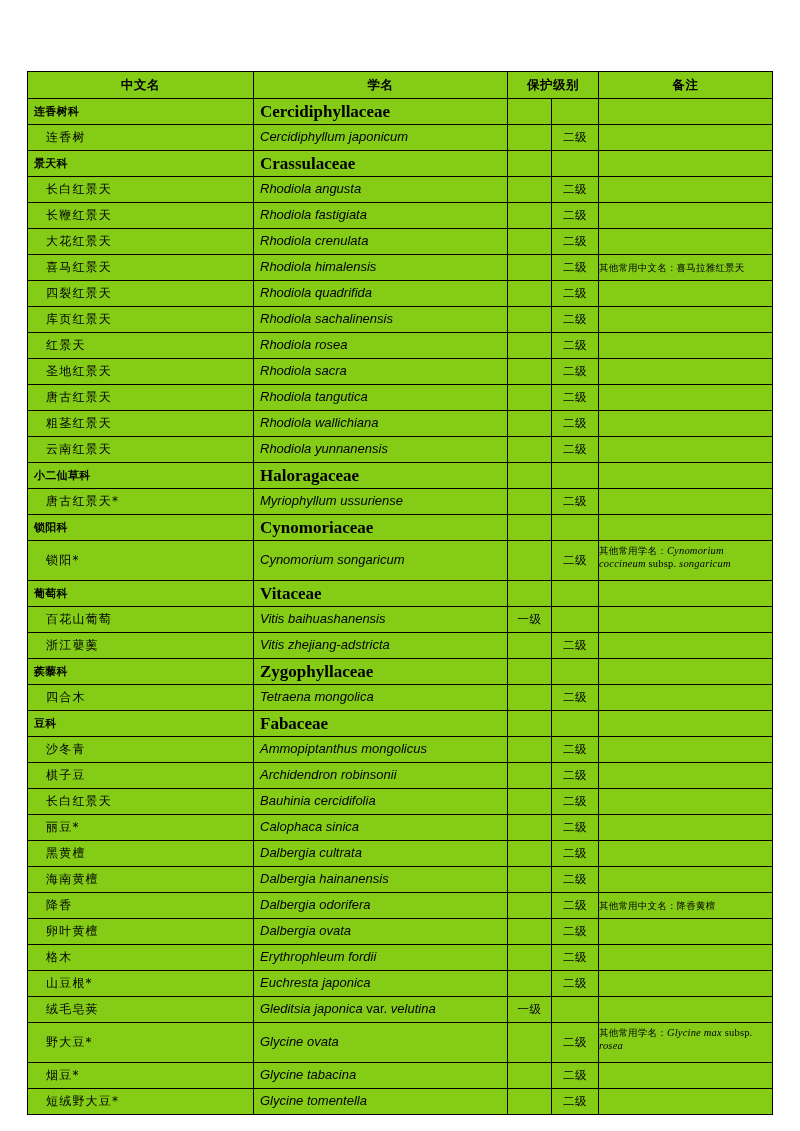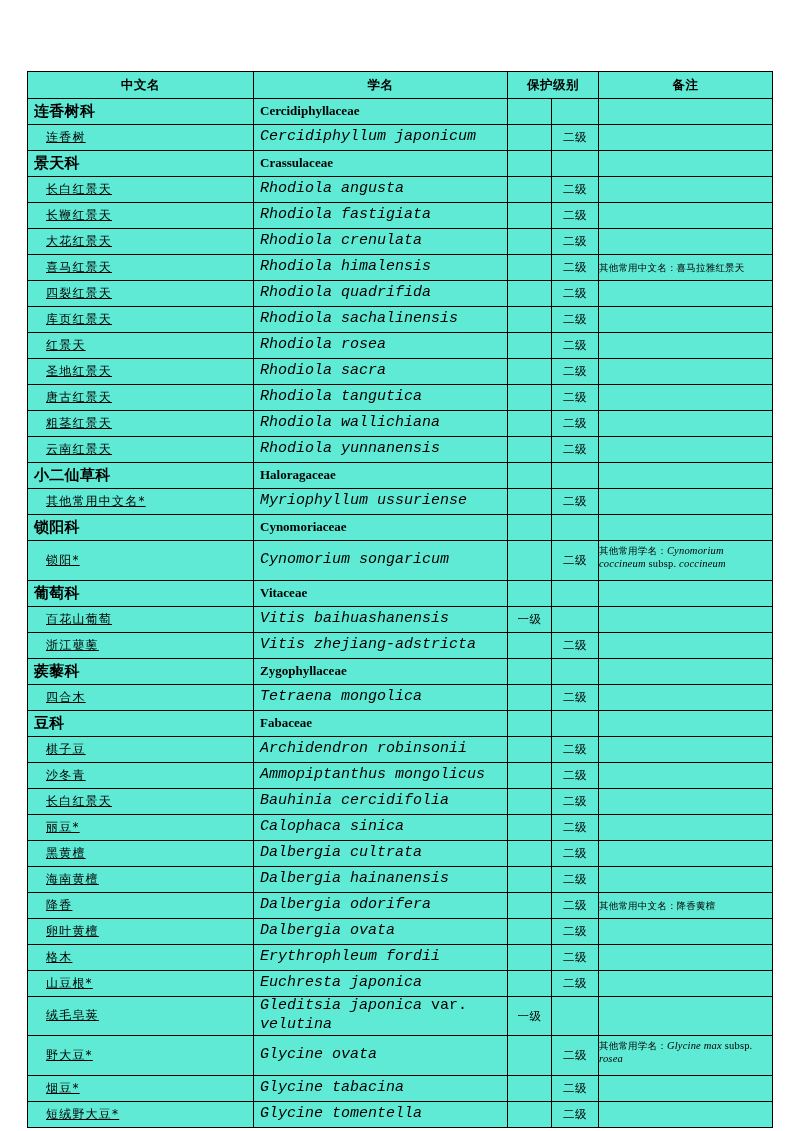--- a/index.html
+++ b/index.html
@@ -30,21 +30,21 @@
     position: absolute;
     left: 27px;
     top: 71px;
     width: 745px;
   }
 
   table.species-table {
     border-collapse: collapse;
     width: 745px;
     table-layout: fixed;
-    background: #5eead4;
+    background: #84cc16;
   }
 
   table.species-table td,
   table.species-table th {
     border: 1px solid #000000;
     padding: 0;
     vertical-align: middle;
     font-weight: normal;
     line-height: 1.25;
   }
@@ -66,49 +66,48 @@
     letter-spacing: 0.5px;
   }
 
   
   tr.family-row td {
     height: 25px;
   }
   td.cn-cell.family {
     padding-left: 6px;
     font-weight: bold;
-    font-size: 15px;
+    font-size: 11px;
     font-family: "DejaVu Sans", "Liberation Sans", sans-serif;
     letter-spacing: 0.3px;
   }
   td.sci-cell.family {
     padding-left: 6px;
     font-weight: bold;
     font-style: normal;
-    font-size: 13px;
+    font-size: 17px;
     font-family: "Liberation Serif", "DejaVu Serif", serif;
     margin-left: 15px;
   }
 
   
   tr.species-row td {
     height: 25px;
   }
   td.cn-cell.species {
     padding-left: 18px;
     font-size: 12px;
     font-family: "DejaVu Sans", "Liberation Sans", sans-serif;
     letter-spacing: 1.2px;
-    text-decoration: underline;
   }
   td.sci-cell.species {
     padding-left: 6px;
     font-style: italic;
-    font-size: 15px;
-    font-family: Liberation Mono, monospace;
+    font-size: 13px;
+    font-family: Liberation Sans, sans-serif;
   }
   td.sci-cell.species .rank {
     font-style: normal;
   }
 
   
   td.level-cell {
     text-align: center;
     font-size: 11.5px;
     font-family: "DejaVu Sans", "Liberation Sans", sans-serif;
@@ -271,39 +270,39 @@
             <td class="note-cell"></td>
           </tr>
           <tr class="family-row">
             <td class="cn-cell family">小二仙草科</td>
             <td class="sci-cell family">Haloragaceae</td>
             <td class="level-cell"></td>
             <td class="level-cell"></td>
             <td class="note-cell"></td>
           </tr>
           <tr class="species-row">
-            <td class="cn-cell species">其他常用中文名*</td>
+            <td class="cn-cell species">唐古红景天*</td>
             <td class="sci-cell species">Myriophyllum ussuriense</td>
             <td class="level-cell"></td>
             <td class="level-cell">二级</td>
             <td class="note-cell"></td>
           </tr>
           <tr class="family-row">
             <td class="cn-cell family">锁阳科</td>
             <td class="sci-cell family">Cynomoriaceae</td>
             <td class="level-cell"></td>
             <td class="level-cell"></td>
             <td class="note-cell"></td>
           </tr>
           <tr class="species-row tall-row">
             <td class="cn-cell species">锁阳*</td>
             <td class="sci-cell species">Cynomorium songaricum</td>
             <td class="level-cell"></td>
             <td class="level-cell">二级</td>
-            <td class="note-cell"><span>其他常用学名：</span><span class="sci">Cynomorium coccineum</span><span class="rank"> subsp. </span><span class="sci">coccineum</span></td>
+            <td class="note-cell"><span>其他常用学名：</span><span class="sci">Cynomorium coccineum</span><span class="rank"> subsp. </span><span class="sci">songaricum</span></td>
           </tr>
           <tr class="family-row">
             <td class="cn-cell family">葡萄科</td>
             <td class="sci-cell family">Vitaceae</td>
             <td class="level-cell"></td>
             <td class="level-cell"></td>
             <td class="note-cell"></td>
           </tr>
           <tr class="species-row">
             <td class="cn-cell species">百花山葡萄</td>
@@ -334,29 +333,29 @@
             <td class="note-cell"></td>
           </tr>
           <tr class="family-row">
             <td class="cn-cell family">豆科</td>
             <td class="sci-cell family">Fabaceae</td>
             <td class="level-cell"></td>
             <td class="level-cell"></td>
             <td class="note-cell"></td>
           </tr>
           <tr class="species-row">
+            <td class="cn-cell species">沙冬青</td>
+            <td class="sci-cell species">Ammopiptanthus mongolicus</td>
+            <td class="level-cell"></td>
+            <td class="level-cell">二级</td>
+            <td class="note-cell"></td>
+          </tr>
+          <tr class="species-row">
             <td class="cn-cell species">棋子豆</td>
             <td class="sci-cell species">Archidendron robinsonii</td>
-            <td class="level-cell"></td>
-            <td class="level-cell">二级</td>
-            <td class="note-cell"></td>
-          </tr>
-          <tr class="species-row">
-            <td class="cn-cell species">沙冬青</td>
-            <td class="sci-cell species">Ammopiptanthus mongolicus</td>
             <td class="level-cell"></td>
             <td class="level-cell">二级</td>
             <td class="note-cell"></td>
           </tr>
           <tr class="species-row">
             <td class="cn-cell species">长白红景天</td>
             <td class="sci-cell species">Bauhinia cercidifolia</td>
             <td class="level-cell"></td>
             <td class="level-cell">二级</td>
             <td class="note-cell"></td>

